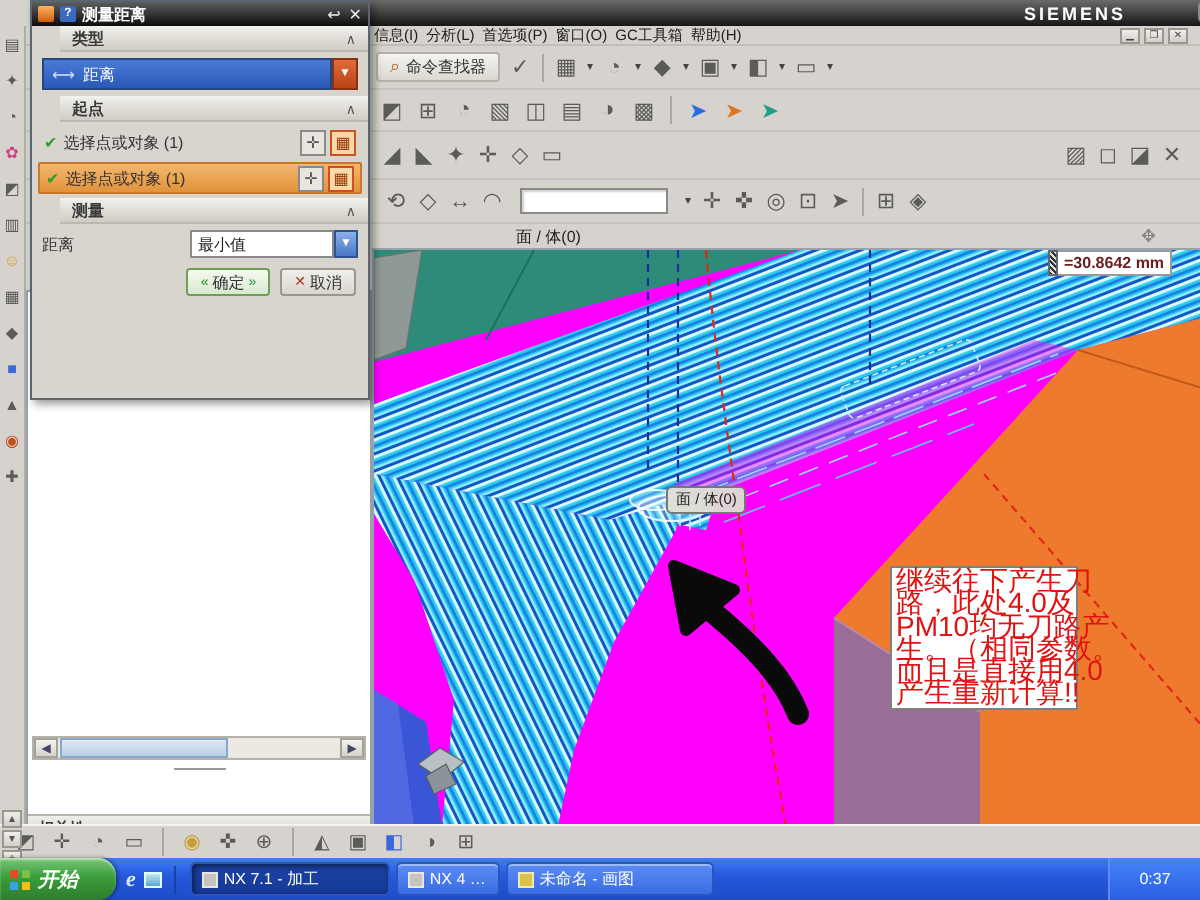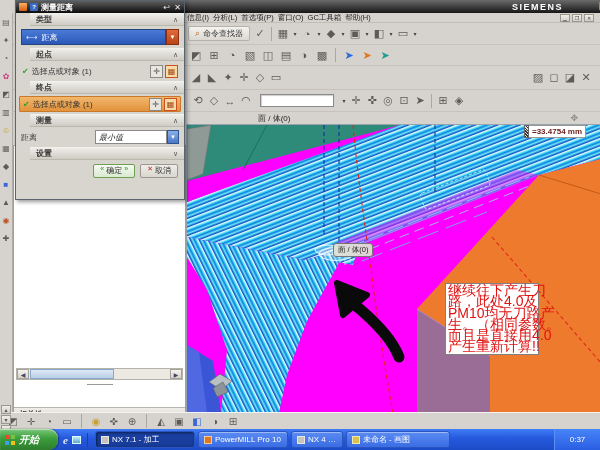--- a/index.html
+++ b/index.html
@@ -115,27 +115,27 @@
   .combo-dd { width:13px; background:linear-gradient(#e06a3a,#b84418); border:1px solid #8a3010;
     color:#fff; font-size:6px; display:flex; align-items:center; justify-content:center; }
   .selrow { display:flex; align-items:center; height:16px; margin:2px 3px; padding:0 3px; font-size:8px; color:#333; }
   .selrow .chk { color:#2e9e2e; font-size:8px; margin-right:3px; }
   .selrow.active { background:linear-gradient(#f2b76c,#e2923c); border:1px solid #c87828; border-radius:1px; }
   .srbtns { margin-left:auto; display:flex; gap:2px; }
   .srb { width:13px; height:13px; display:flex; align-items:center; justify-content:center; font-size:8px; }
   .srb.a { background:#e8e5de; border:1px solid #8a8a8a; color:#555; }
   .srb.b { background:#f8d9a8; border:1px solid #cc5020; color:#a04010; }
   .measrow { display:flex; align-items:center; height:16px; margin:2px 5px; font-size:8px; color:#333; }
-  .mcombo { margin-left:auto; display:flex; width:84px; height:14px;font-style:italic; }
+  .mcombo { margin-left:auto; display:flex; width:84px; height:14px; }
   .mc-main { flex:1; background:#fff; border:1px solid #8a8a8a; font-size:8px; color:#222;
     display:flex; align-items:center; padding:0 3px; }
   .mc-dd { width:12px; background:linear-gradient(#8ab0e8,#4a78c8); border:1px solid #2e5490;
     color:#fff; font-size:6px; display:flex; align-items:center; justify-content:center; }
   .btnrow { display:flex; justify-content:flex-end; gap:5px; margin:4px 6px 0 0; }
-  .btn { height:14px; display:flex; gap:2px; padding:0 6px;
+  .btn { height:14px; display:flex; align-items:center; gap:2px; padding:0 6px;
     font-size:8px; color:#333; border-radius:2px; }
   .btn-ok { background:linear-gradient(#f6f9f0,#d9ead0); border:1px solid #6f9e55; }
   .ok-arr { color:#2e8e2e; font-size:7px; }
   .btn-cancel { background:linear-gradient(#efeee9,#d9d6cf); border:1px solid #9a978f; }
   .cancel-x { color:#b03020; font-size:7px; }
 
   
   .bottombar { left:0; top:412px; width:600px; height:17px; background:#d6d3ce;
     border-top:1px solid #f4f3ef; display:flex; align-items:center; gap:4px;
     padding-left:6px; z-index:2; }
@@ -332,21 +332,21 @@
         <path d="M163,122 V138"></path>
     </g>
     <g>
       <path d="M168,180 C190,198 205,214 212,232" stroke="#0a0a0a" stroke-width="11" fill="none" stroke-linecap="round"></path>
       <polygon points="150,158 180,170 156,190" fill="#0a0a0a" stroke="#0a0a0a" stroke-width="6" stroke-linejoin="round"></polygon>
     </g>
   </svg>
   <div class="vp-tip">面 / 体(0)</div>
   <div class="vp-measure">
     <span class="vm-handle"></span>
-    <span class="vm-text">=33.4754 mm</span>
+    <span class="vm-text">=30.8642 mm</span>
   </div>
   <div class="vp-annot">
     <div>继续往下产生刀</div>
     <div>路，此处4.0及</div>
     <div>PM10均无刀路产</div>
     <div>生。（相同参数。</div>
     <div>而且是直接用4.0</div>
     <div>产生重新计算!!</div>
   </div>
 </div>
@@ -414,46 +414,38 @@
     <span class="chev">∧</span>
   </div>
   <div class="selrow">
     <span class="chk">✔</span>
     <span>选择点或对象 (1)</span>
     <span class="srbtns">
       <span class="srb a">✛</span>
       <span class="srb b">▦</span>
     </span>
   </div>
-  <div class="dlg-hdr">
-    <span>终点</span>
-    <span class="chev">∧</span>
-  </div>
   <div class="selrow active">
     <span class="chk">✔</span>
     <span>选择点或对象 (1)</span>
     <span class="srbtns">
       <span class="srb a">✛</span>
       <span class="srb b">▦</span>
     </span>
   </div>
   <div class="dlg-hdr">
     <span>测量</span>
     <span class="chev">∧</span>
   </div>
   <div class="measrow">
     <span>距离</span>
     <span class="mcombo">
       <span class="mc-main">最小值</span>
       <span class="mc-dd">▼</span>
     </span>
-  </div>
-  <div class="dlg-hdr">
-    <span>设置</span>
-    <span class="chev">∨</span>
   </div>
   <div class="btnrow">
     <span class="btn btn-ok">
       <span class="ok-arr">«</span>
       <span>确定</span>
       <span class="ok-arr">»</span>
     </span>
     <span class="btn btn-cancel">
       <span class="cancel-x">✕</span>
       <span>取消</span>
@@ -490,24 +482,20 @@
   </div>
   <div class="ql">
     <span class="ql-e">e</span>
     <span class="ql-desk"></span>
     <span class="qlsep"></span>
   </div>
   <div class="task active" style="width:100px;">
     <span class="ticon ti-nx"></span>
     <span>NX 7.1 - 加工</span>
   </div>
-  <div class="task" style="width:90px;">
-    <span class="ticon ti-pm"></span>
-    <span>PowerMILL Pro 10</span>
-  </div>
   <div class="task" style="width:52px;">
     <span class="ticon ti-nx"></span>
     <span>NX 4 - Manufacts</span>
   </div>
   <div class="task" style="width:104px;">
     <span class="ticon ti-paint"></span>
     <span>未命名 - 画图</span>
   </div>
   <div class="tray">
     <span>0:37</span>

